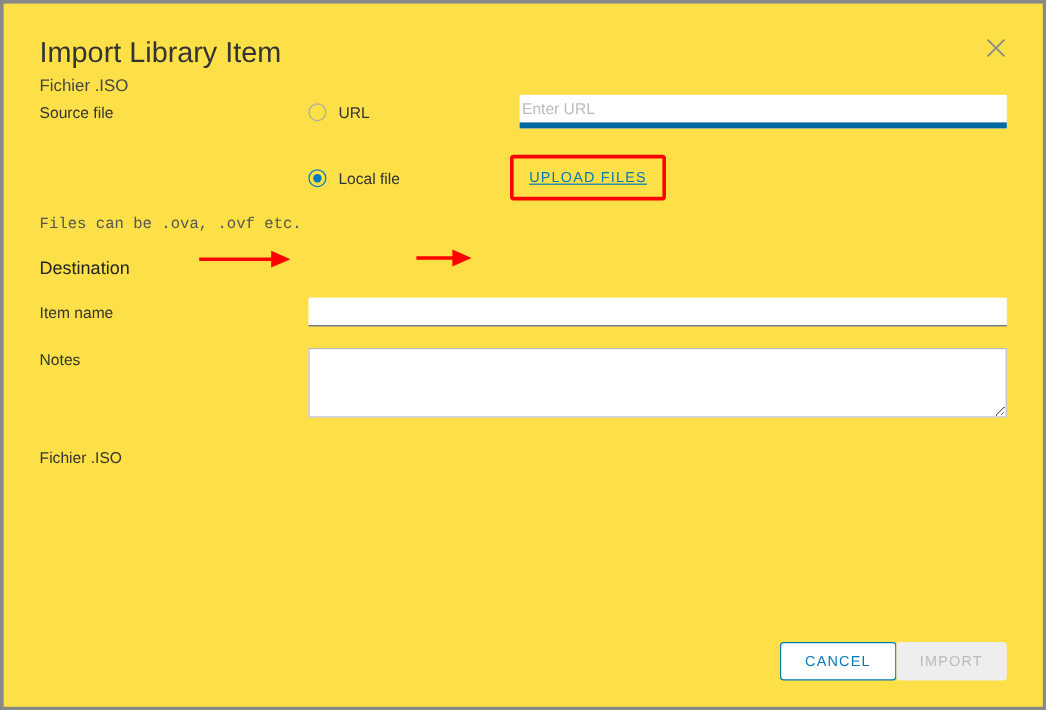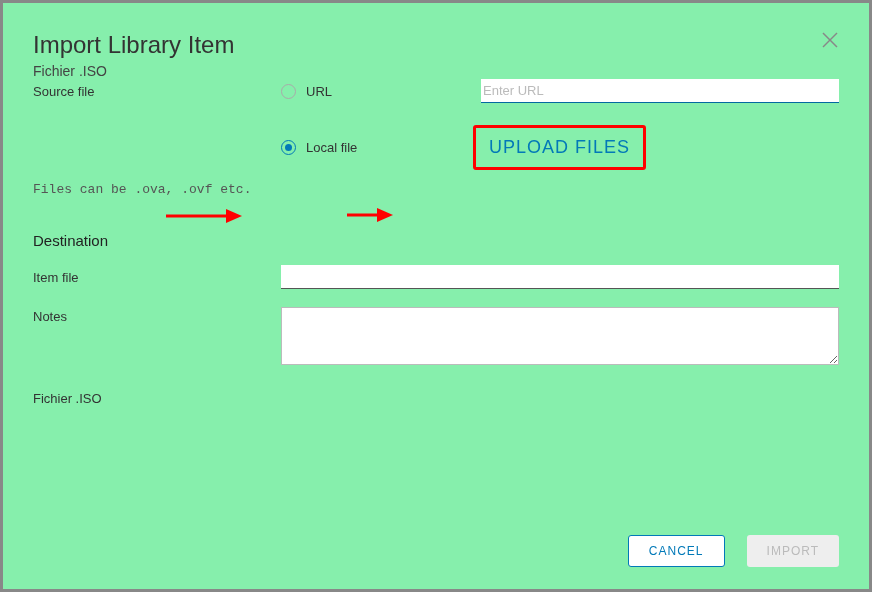--- a/index.html
+++ b/index.html
@@ -8,21 +8,21 @@
       padding: 0;
     }
     body {
       font-family: -apple-system, BlinkMacSystemFont, "Segoe UI", Arial, sans-serif;
       background: #888;
       width: 872px;
       height: 592px;
       padding: 3px;
     }
     .dialog {
-      background: #86efac;
+      background: #fde047;
       width: 100%;
       height: 100%;
       padding: 28px 30px 22px 30px;
       position: relative;
     }
     .header {
       display: flex;
       justify-content: space-between;
       align-items: flex-start;
     }
@@ -46,21 +46,20 @@
       font-size: 15px;
       color: #222;
       margin-top: 44px;
       margin-bottom: 16px;
       font-weight: 400;
     }
     .row {
       display: flex;
       align-items: center;
       margin-bottom: 18px;
-      gap: 24px;
     }
     .row-label {
       width: 224px;
       font-size: 13px;
       color: #333;
       flex-shrink: 0;
     }
     .option-col {
       width: 176px;
       display: flex;
@@ -89,61 +88,62 @@
       border-radius: 50%;
       background: #0279b8;
     }
     .radio-label {
       font-size: 13px;
       color: #333;
     }
     .url-input {
       flex: 1;
       border: none;
-      border-bottom: 1px solid #0369a1;
+      border-bottom: 5px solid #0369a1;
       font-size: 13px;
       padding: 4px 2px;
       color: #333;
       outline: none;
     }
     .url-input::placeholder {
       color: #bbb;
     }
     .upload-wrap {
       position: relative;
       display: inline-block;
     }
     .upload-btn {
       border: none;
       background: none;
       color: #0279b8;
-      font-size: 18px;
+      font-size: 12px;
       letter-spacing: 1px;
       text-transform: uppercase;
       cursor: pointer;
       padding: 6px 8px;
+      text-decoration: underline;
     }
     .red-box {
       position: absolute;
       border: 3px solid #ff0000;
       border-radius: 3px;
       top: -6px;
       left: -8px;
       right: -8px;
       bottom: -6px;
       pointer-events: none;
     }
     .hint-text {
       font-size: 13px;
       color: #555;
       margin-top: 14px;
       font-family: Liberation Mono, monospace;
     }
     .section-heading.dest {
-      margin-top: 35px;
+      margin-top: 21px;
     }
     .item-name-input {
       flex: 1;
       border: none;
       border-bottom: 1px solid #555;
       font-size: 13px;
       padding: 4px 2px;
       outline: none;
     }
     .notes-textarea {
@@ -163,21 +163,21 @@
     }
     .value-text {
       font-size: 13px;
       color: #333;
     }
     .footer {
       position: absolute;
       bottom: 22px;
       right: 30px;
       display: flex;
-      gap: 22px;
+      gap: 0;
     }
     .btn {
       font-size: 12px;
       letter-spacing: 1px;
       text-transform: uppercase;
       padding: 8px 20px;
       border-radius: 3px;
       cursor: pointer;
       font-family: inherit;
     }
@@ -247,21 +247,21 @@
       <button class="upload-btn">UPLOAD FILES</button>
       <div class="red-box"></div>
     </div>
   </div>
 
   <div class="hint-text">Files can be .ova, .ovf etc.</div>
 
   <div class="section-heading dest">Destination</div>
 
   <div class="row">
-    <div class="row-label">Item file</div>
+    <div class="row-label">Item name</div>
     <input class="item-name-input" type="text" value="" style="">
   </div>
 
   <div class="row notes-row">
     <div class="row-label">Notes</div>
     <textarea class="notes-textarea" style=""></textarea>
   </div>
 
   <div class="row" style="margin-top:26px;">
     <div class="value-text">Fichier .ISO</div>

